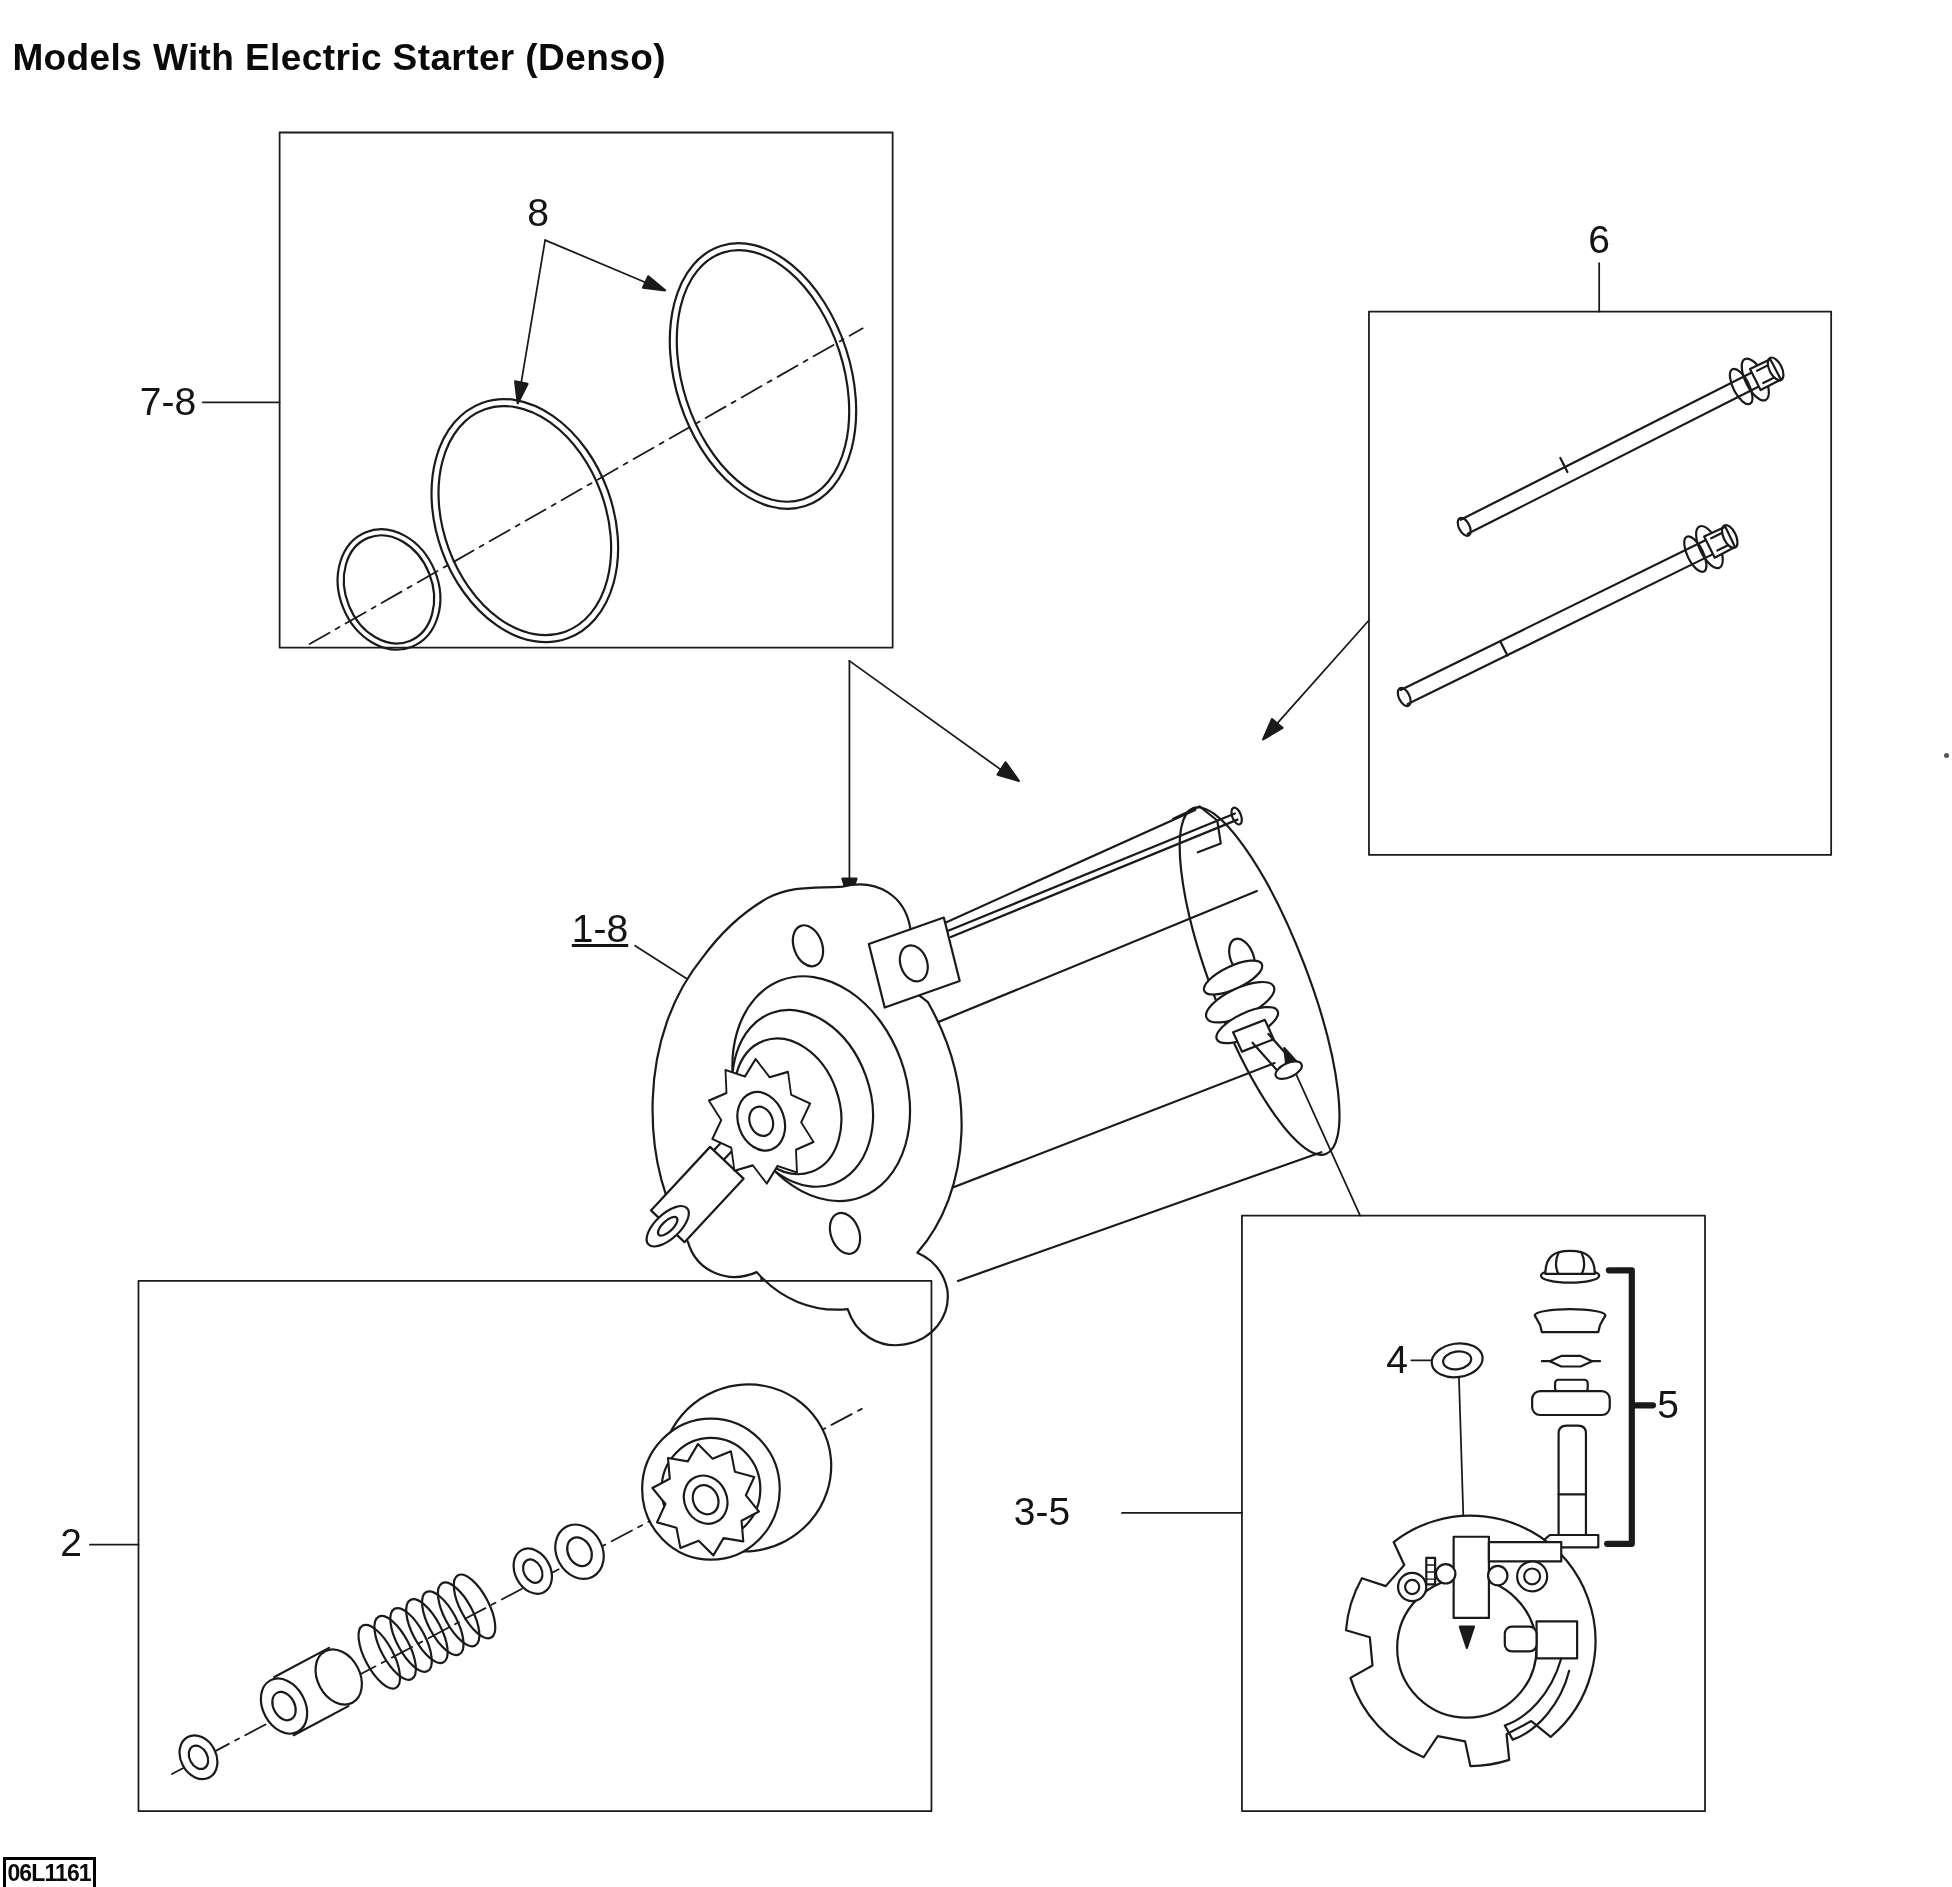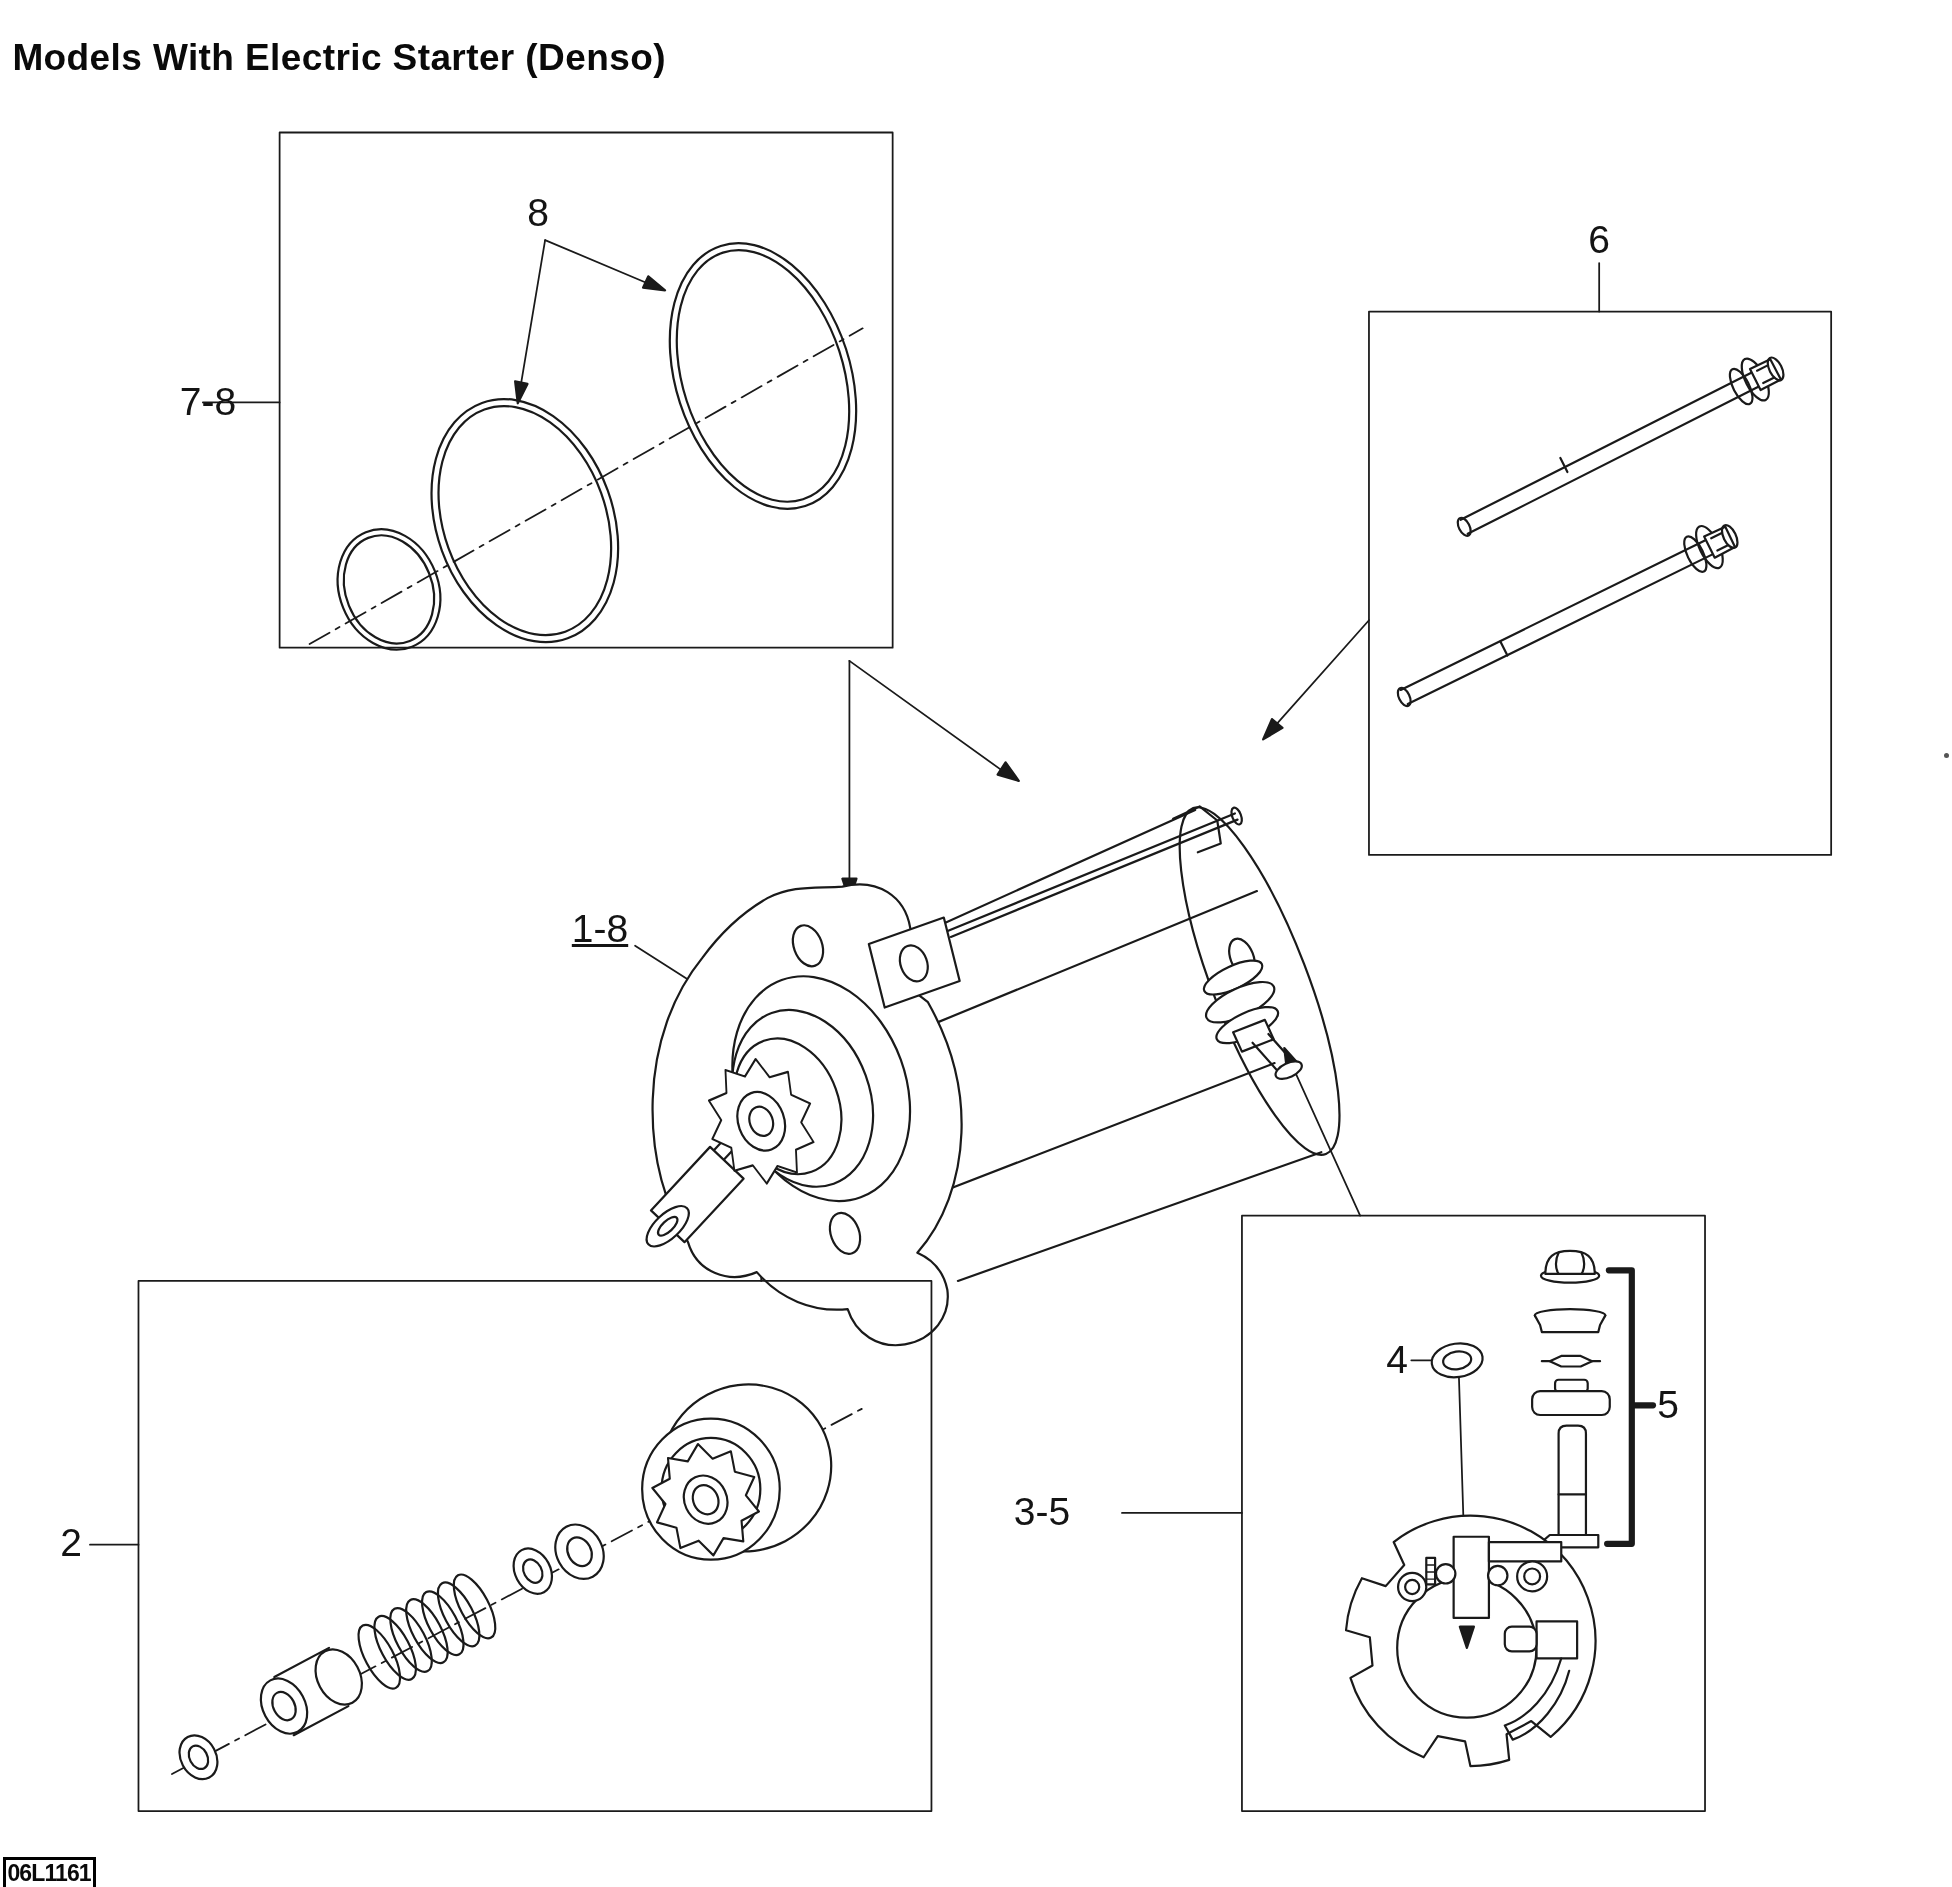--- a/index.html
+++ b/index.html
@@ -238,21 +238,21 @@
       <rect x="1617" y="1766" width="10" height="30"></rect>
       <path d="M1617,1774 L1627,1774 M1617,1782 L1627,1782 M1617,1790 L1627,1790" fill="none" stroke-width="1.5"></path>
     </g>
     <polygon points="1663,1868 1655,1844 1671,1844" fill="#1a1a1a"></polygon>
   </g>
 </svg>
 
 <div class="title">Models With Electric Starter (Denso)</div>
 
 <div class="lbl" style="left:538px;top:213px;">8</div>
-<div class="lbl" style="left:168px;top:402px;margin-left:40px;">7-8</div>
+<div class="lbl" style="left:168px;top:402px;">7-8</div>
 <div class="lbl" style="left:1599px;top:240px;">6</div>
 <div class="lbl" style="left:600px;top:929px;text-decoration:underline;">1-8</div>
 <div class="lbl" style="left:71px;top:1543px;">2</div>
 <div class="lbl" style="left:1042px;top:1512px;">3-5</div>
 <div class="lbl" style="left:1397px;top:1360px;">4</div>
 <div class="lbl" style="left:1668px;top:1405px;">5</div>
 
 <div class="doccode">06L1161</div>
 <div class="straydot"></div>
 

